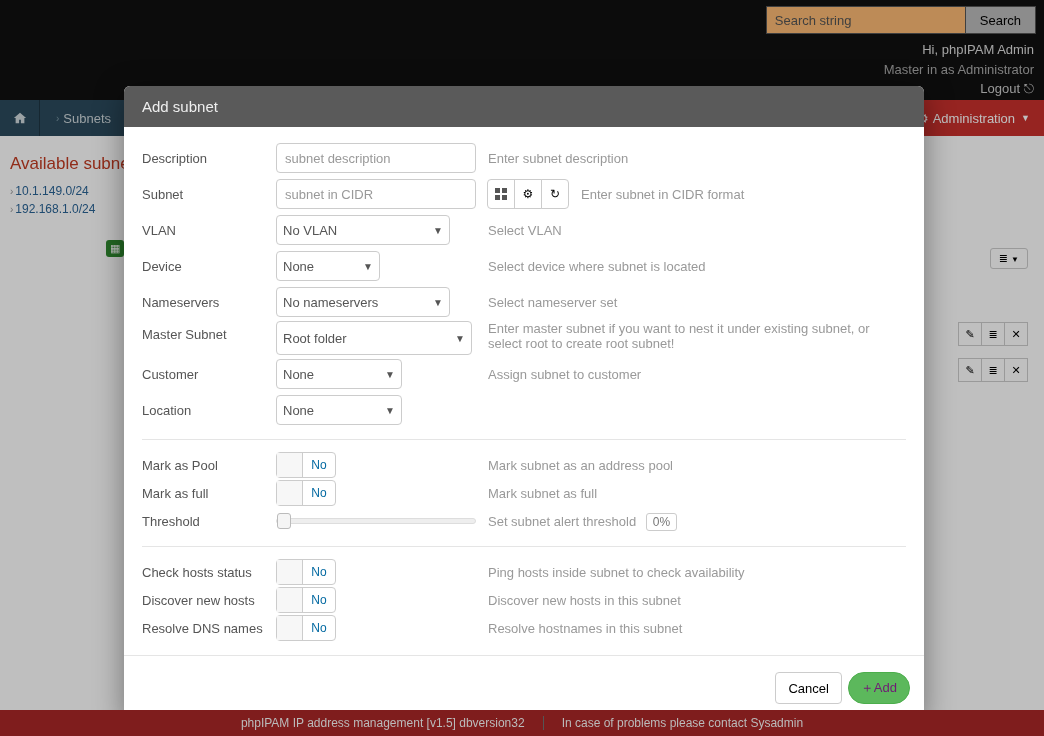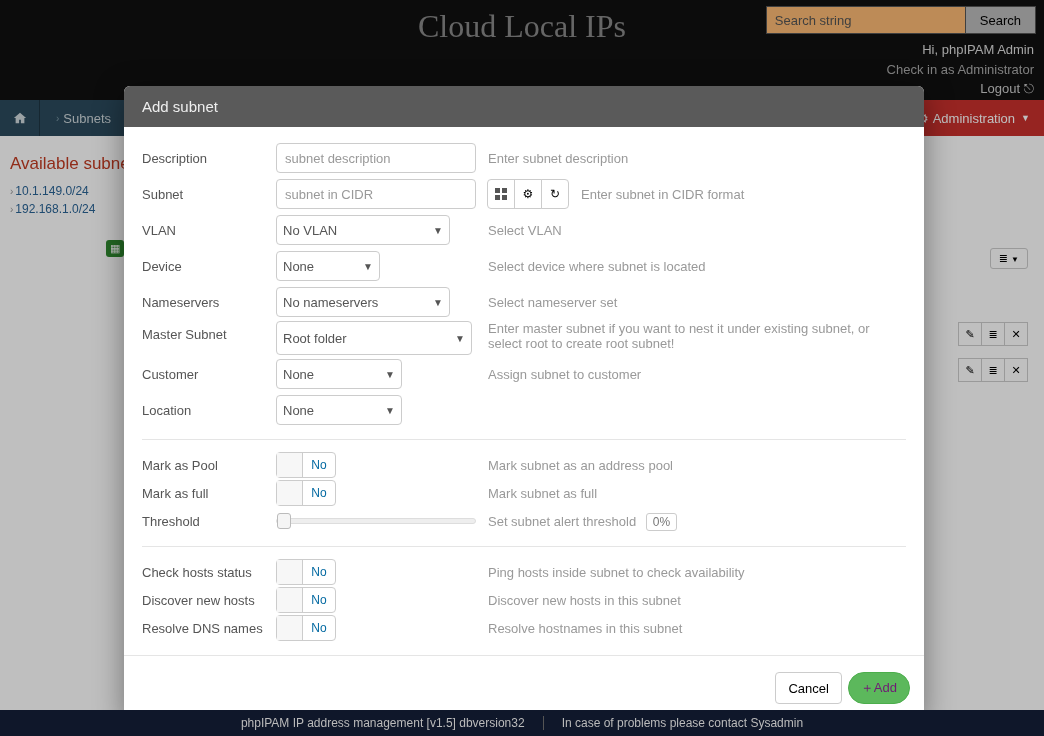--- a/index.html
+++ b/index.html
@@ -62,37 +62,36 @@
 .toggle .tlabel { flex: 1; text-align: center; color: #0369a1; font-size: 12px; }
 .slider-wrap { width: 200px; display: flex; align-items: center; }
 .slider-track { flex: 1; height: 6px; background: #eee; border: 1px solid #ddd; border-radius: 3px; position: relative; }
 .slider-thumb { position: absolute; left: 0; top: -6px; width: 14px; height: 16px; background: #f5f5f5; border: 1px solid #bbb; border-radius: 3px; }
 .thresh-badge { border: 1px solid #ccc; border-radius: 3px; padding: 1px 6px; font-size: 12px; color: #777; margin-left: 6px; }
 .modal-footer { border-top: 1px solid #e5e5e5; padding: 16px 14px; display: flex; justify-content: flex-end; gap: 6px; margin-top: 14px; background: #fff; }
 .btn-default { border: 1px solid #ccc; background: #fff; padding: 6px 12px; border-radius: 4px; font-size: 13px; cursor: pointer; }
 .btn-success { border: 1px solid #4cae4c; background: #5cb85c; color: #701a75; padding: 6px 12px; border-radius: 16px; font-size: 13px; cursor: pointer; }
 
 
-.page-footer { position: absolute; bottom: 0; left: 0; width: 100%; background: #0f172a; color: #bbb; font-size: 12px; padding: 6px 0; display: flex; justify-content: center; gap: 18px; }
+.page-footer { position: absolute; bottom: 0; left: 0; width: 100%; background: #7f1d1d; color: #bbb; font-size: 12px; padding: 6px 0; display: flex; justify-content: center; gap: 18px; }
 .page-footer .divider { border-left: 1px solid #555; height: 14px; }
 
 svg { display: block; }
 </style>
 </head>
 <body>
 
 <div class="top-bar">
-  <div class="app-title">Cloud Local IPs</div>
   <div class="search-box">
     <input type="text" placeholder="Search string" style="">
     <button>Search</button>
   </div>
   <div class="user-info">
     <div class="hi">Hi, phpIPAM Admin</div>
-    <div>Check in as  Administrator</div>
+    <div>Master in as  Administrator</div>
     <div class="logout"><span>Logout</span> <span>⎋</span></div>
   </div>
 </div>
 
 <div class="nav-bar">
   <div class="nav-home">
     <svg width="14" height="14" viewBox="0 0 16 16" fill="#cfd8dc">
         <path d="M8 2 1 8h2v6h4V10h2v4h4V8h2z"></path>
       </svg>
   </div>

